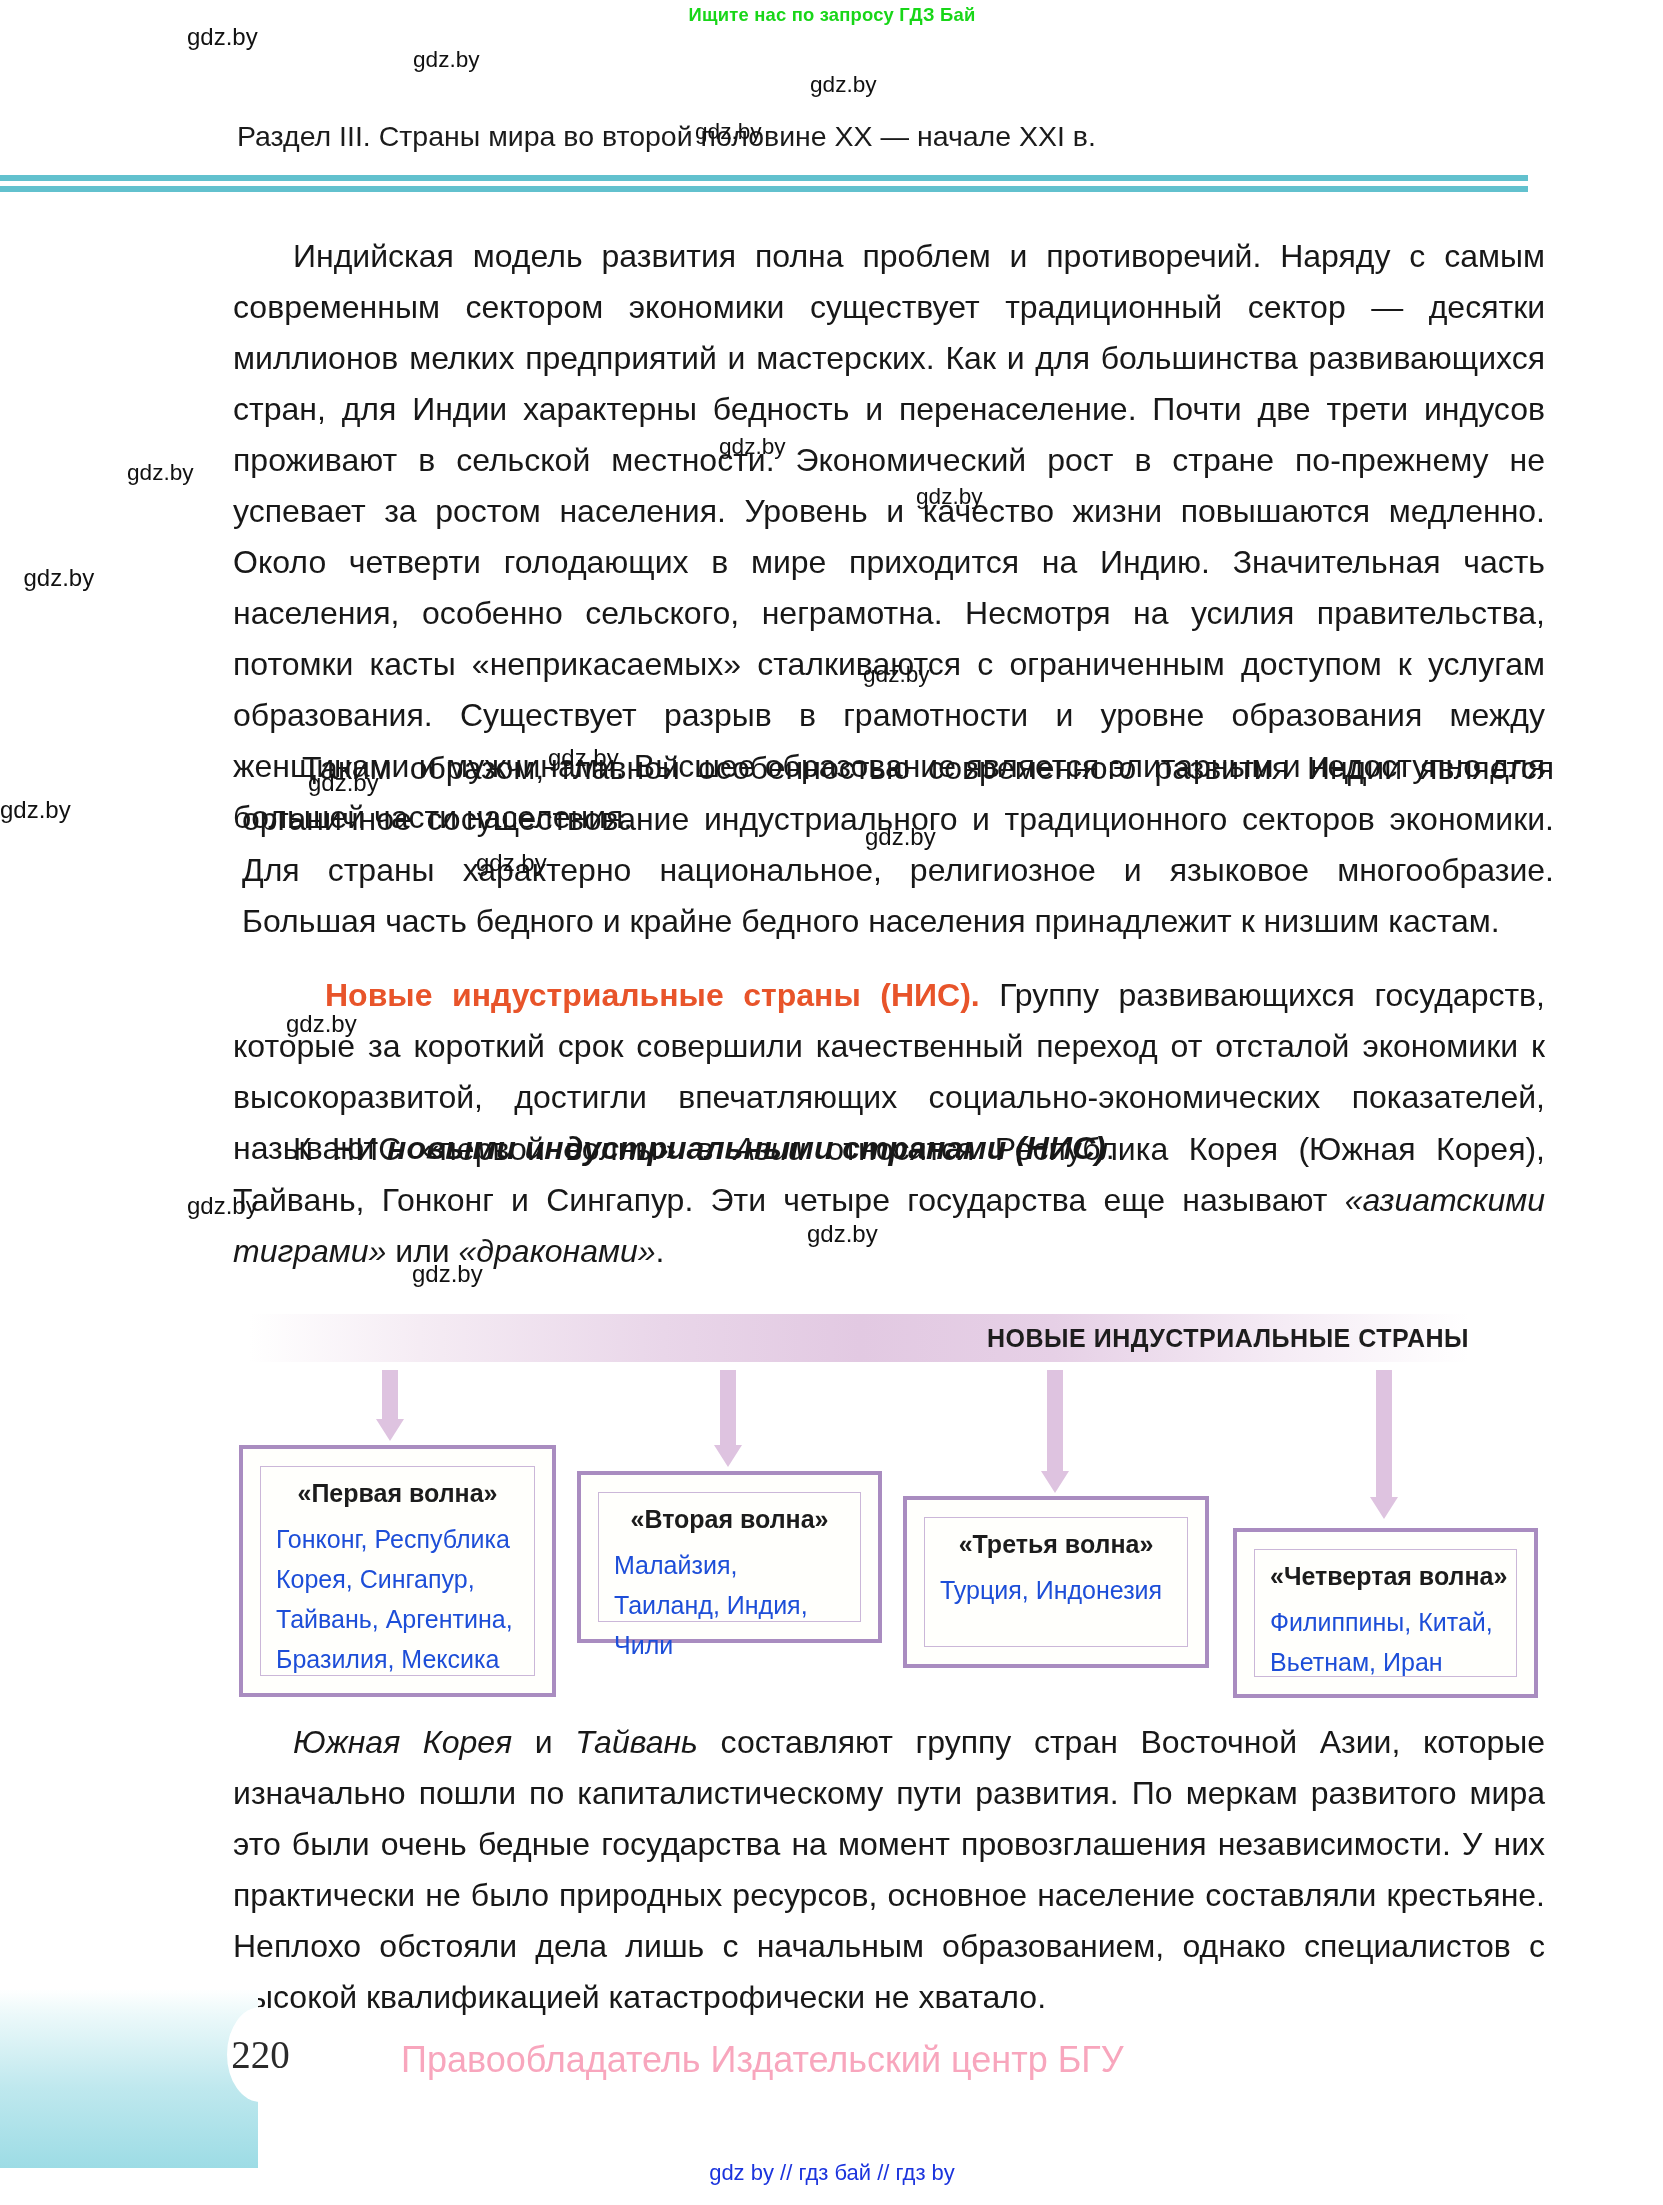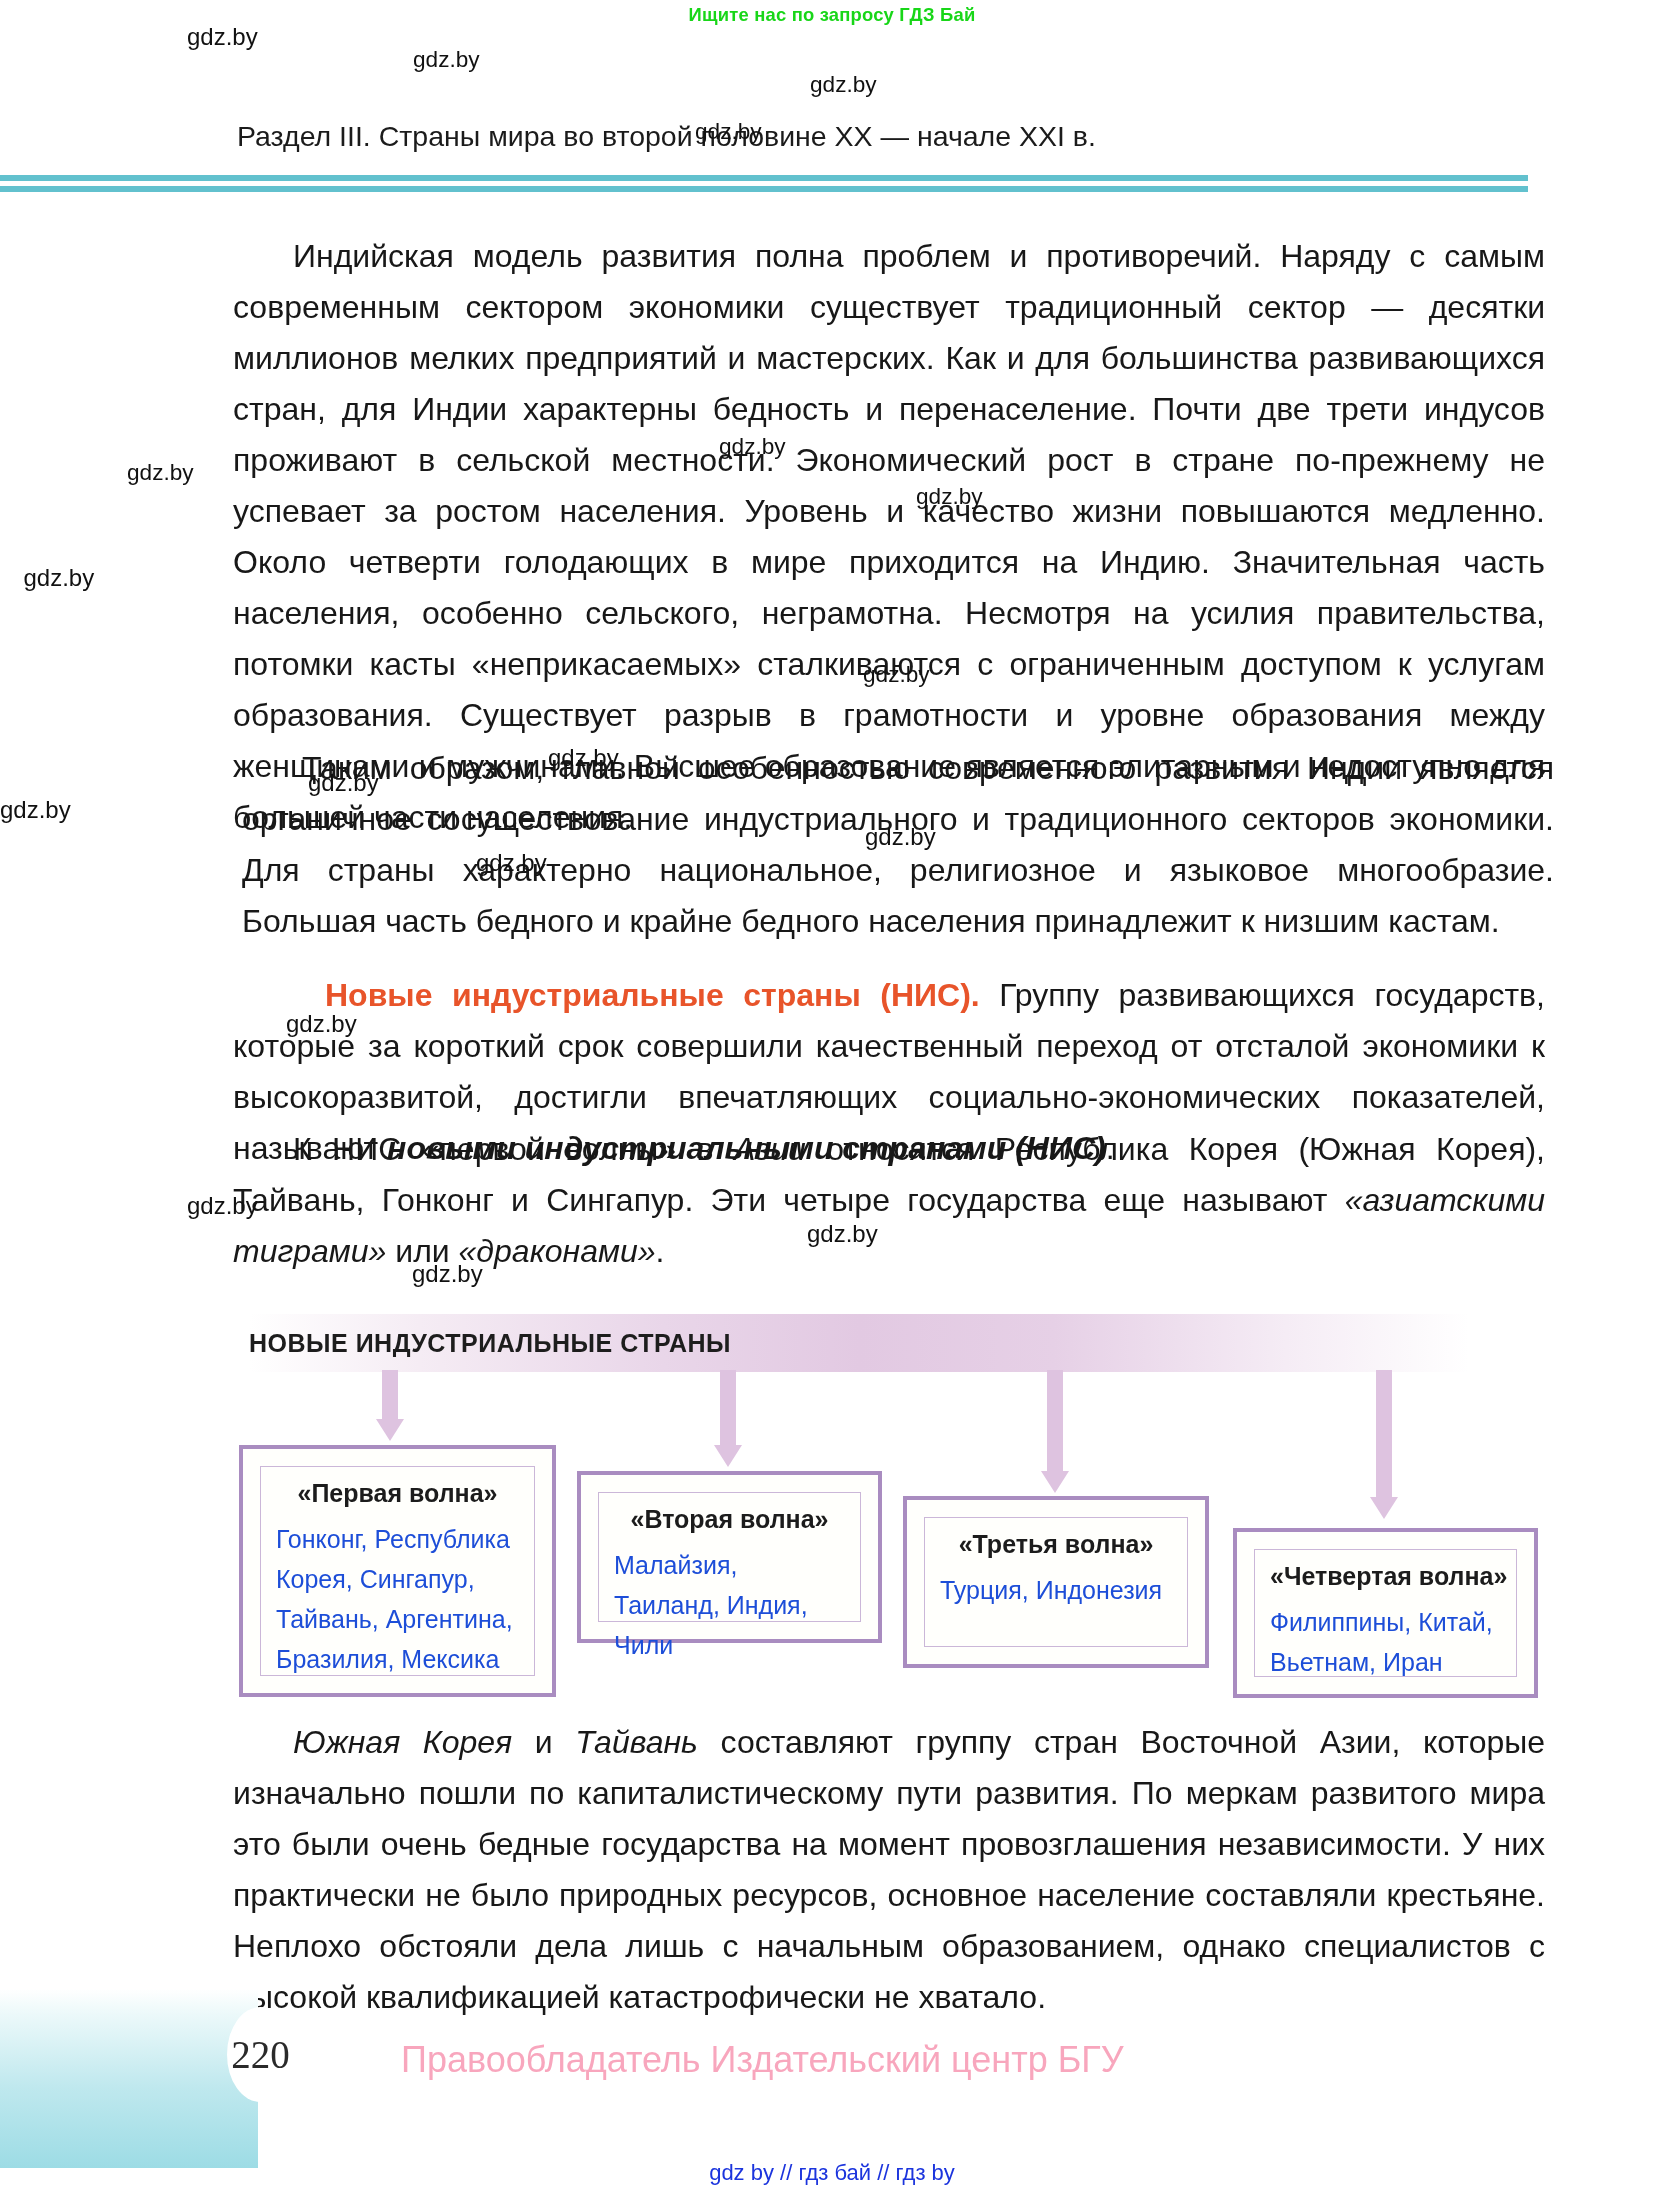--- a/index.html
+++ b/index.html
@@ -85,27 +85,27 @@
     left: 0;
     top: 1304px;
     width: 1664px;
     height: 402px;
   }
   .dia-header {
     position: absolute;
     left: 249px;
     top: 10px;
     width: 1220px;
-    height: 58px;
+    height: 48px;
     background: linear-gradient(to right,
         #ffffff 0%, #f5ecf4 14%, #e9d6e9 34%, #e2c9e2 50%,
         #e6d0e6 66%, #f5ecf5 85%, #ffffff 100%);
     display: flex;
     align-items: center;
-    justify-content: flex-start;
+    justify-content: flex-end;
   }
   .dia-header span {
     font-family: "Liberation Sans", sans-serif;
     font-weight: bold;
     font-size: 25px;
     letter-spacing: 0.5px;
     color: #1d1d1d;
   }
 
   .arrow {

